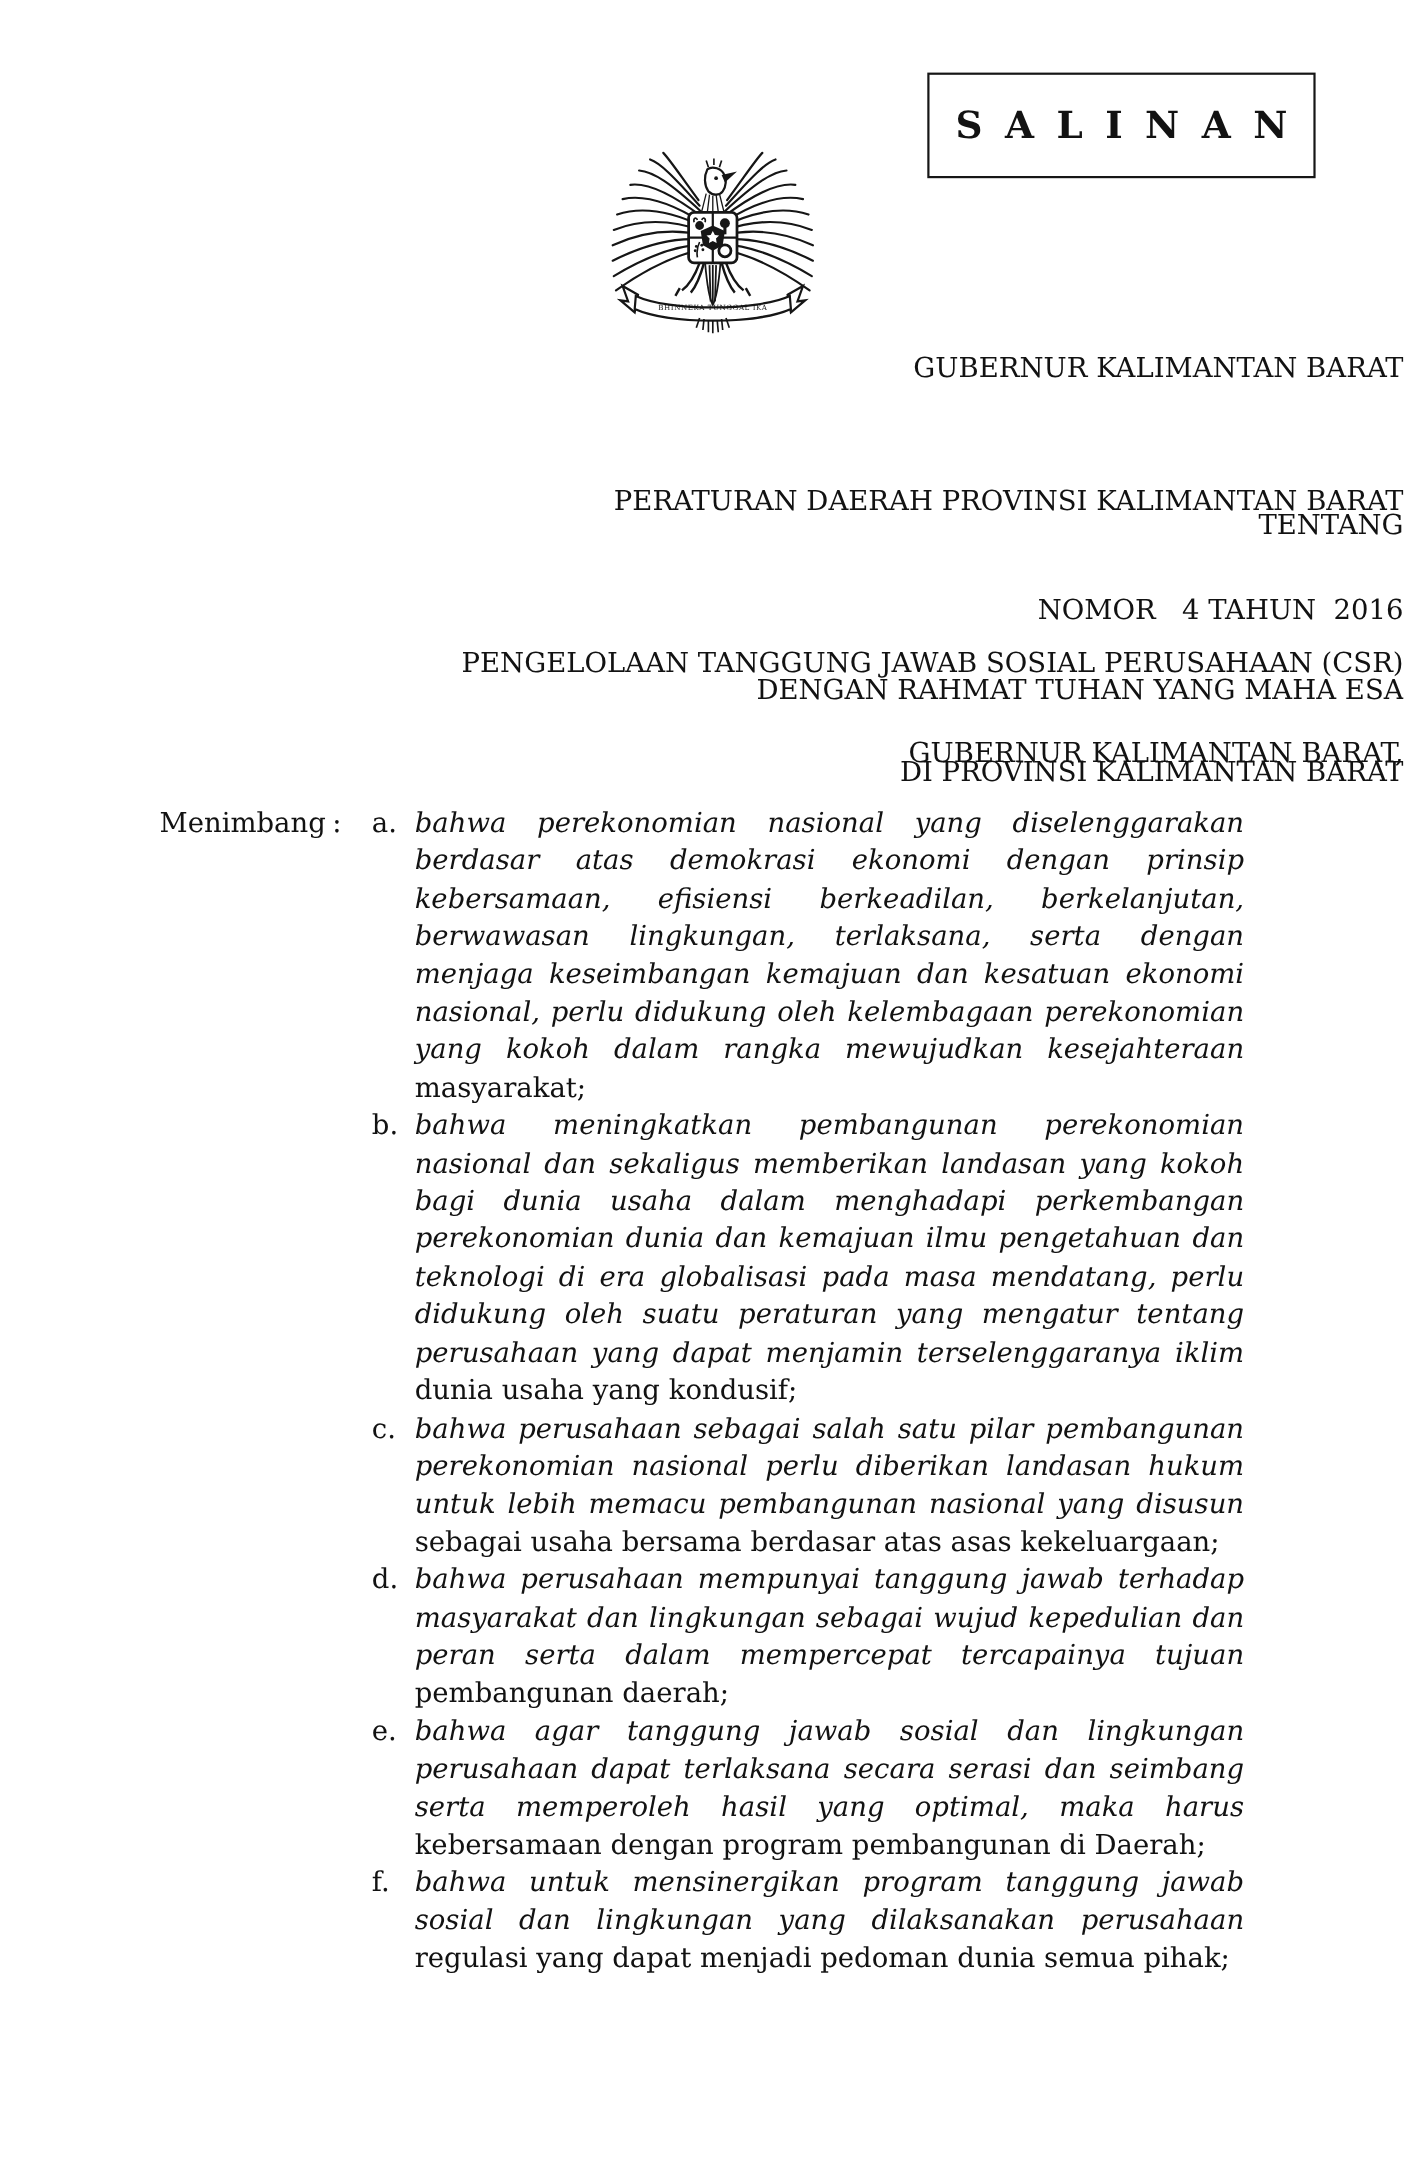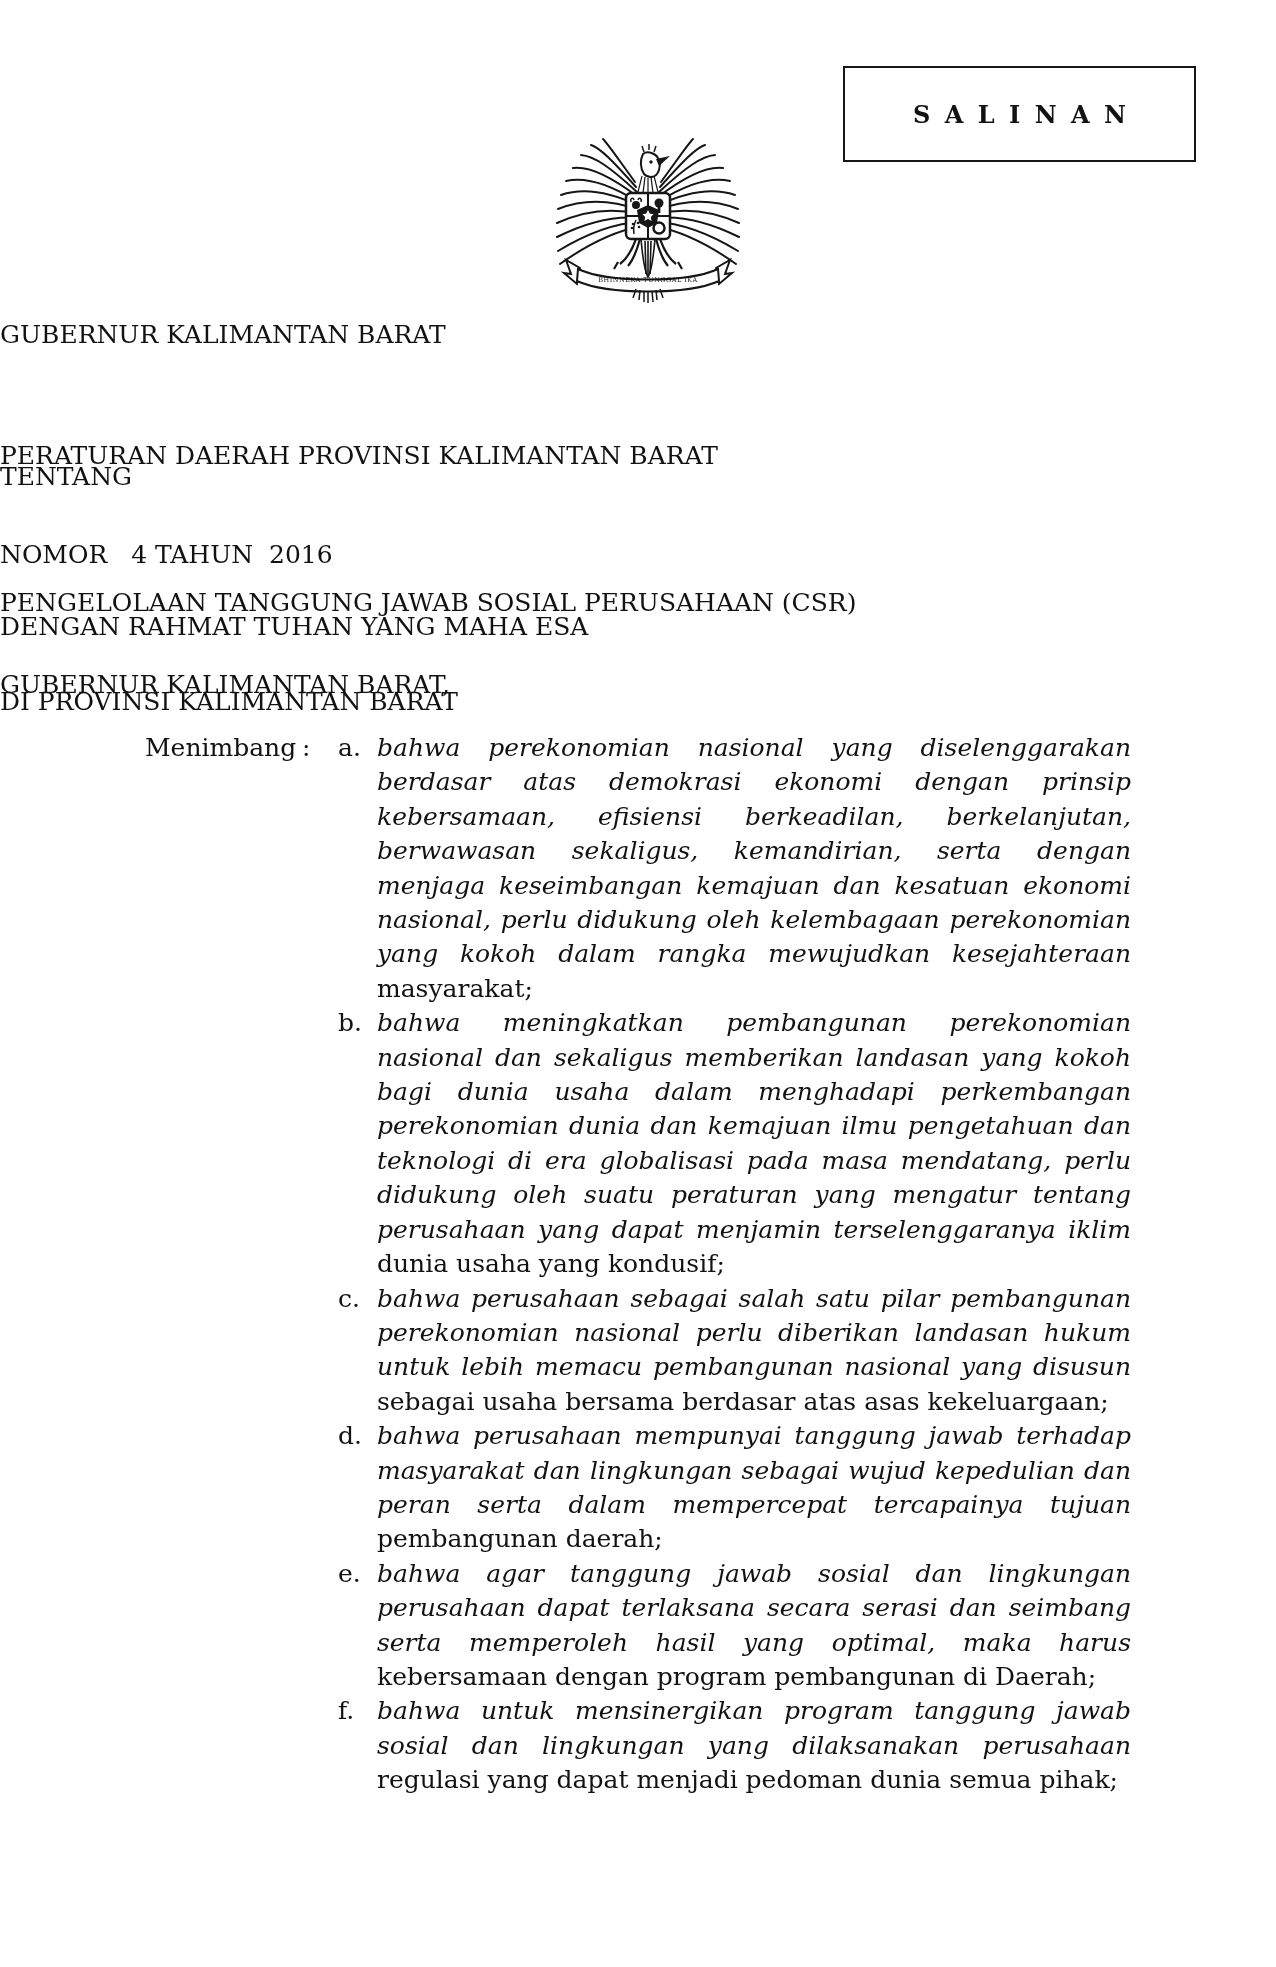--- a/index.html
+++ b/index.html
@@ -1,29 +1,29 @@
 <!DOCTYPE html>
 <html><head>
 <meta charset="utf-8">
 <style>
   html,body{margin:0;padding:0;background:#ffffff;}
   .page{
     position:relative;width:1276px;height:1967px;background:#ffffff;
     color:#121212;font-family:"DejaVu Serif","Liberation Serif",serif;overflow:hidden;
   }
   .abs{position:absolute;}
-  .centered{left:0;width:1276px;text-align:left;}
+  .centered{left:0;width:1276px;text-align:right;}
   .h{font-size:25px;line-height:33px;white-space:pre-wrap;}
   
   .salinan-box{
     left:843px;top:66px;width:353px;height:96px;border:2px solid #161616;
     display:flex;align-items:center;justify-content:center;box-sizing:border-box;
   }
   .salinan-box span{
-    font-weight:bold;font-size:24px;letter-spacing:0.6em;margin-right:-0.6em;
+    font-weight:bold;font-size:34px;letter-spacing:0.6em;margin-right:-0.6em;
   }
   
   .emblem{left:548px;top:132px;width:200px;height:172px;}
   
   .menimbang{
     left:145px;top:731px;width:990px;display:flex;
     font-size:25px;line-height:34.4px;
   }
   .mlabel{width:157px;flex:none;}
   .mcolon{width:36px;flex:none;}
@@ -168,21 +168,21 @@
     <div class="mlabel">Menimbang</div>
     <div class="mcolon">:</div>
     <div class="mitems">
 
       <div class="mitem">
         <div class="mletter">a.</div>
         <div class="mtext">
           <div class="jl">bahwa perekonomian nasional yang diselenggarakan</div>
           <div class="jl">berdasar atas demokrasi ekonomi dengan prinsip</div>
           <div class="jl">kebersamaan, efisiensi berkeadilan, berkelanjutan,</div>
-          <div class="jl">berwawasan sekaligus, kemandirian, serta dengan</div>
+          <div class="jl">berwawasan lingkungan, terlaksana, serta dengan</div>
           <div class="jl">menjaga keseimbangan kemajuan dan kesatuan ekonomi</div>
           <div class="jl">nasional, perlu didukung oleh kelembagaan perekonomian</div>
           <div class="jl">yang kokoh dalam rangka mewujudkan kesejahteraan</div>
           <div class="jlast">masyarakat;</div>
         </div>
       </div>
 
       <div class="mitem">
         <div class="mletter">b.</div>
         <div class="mtext">

